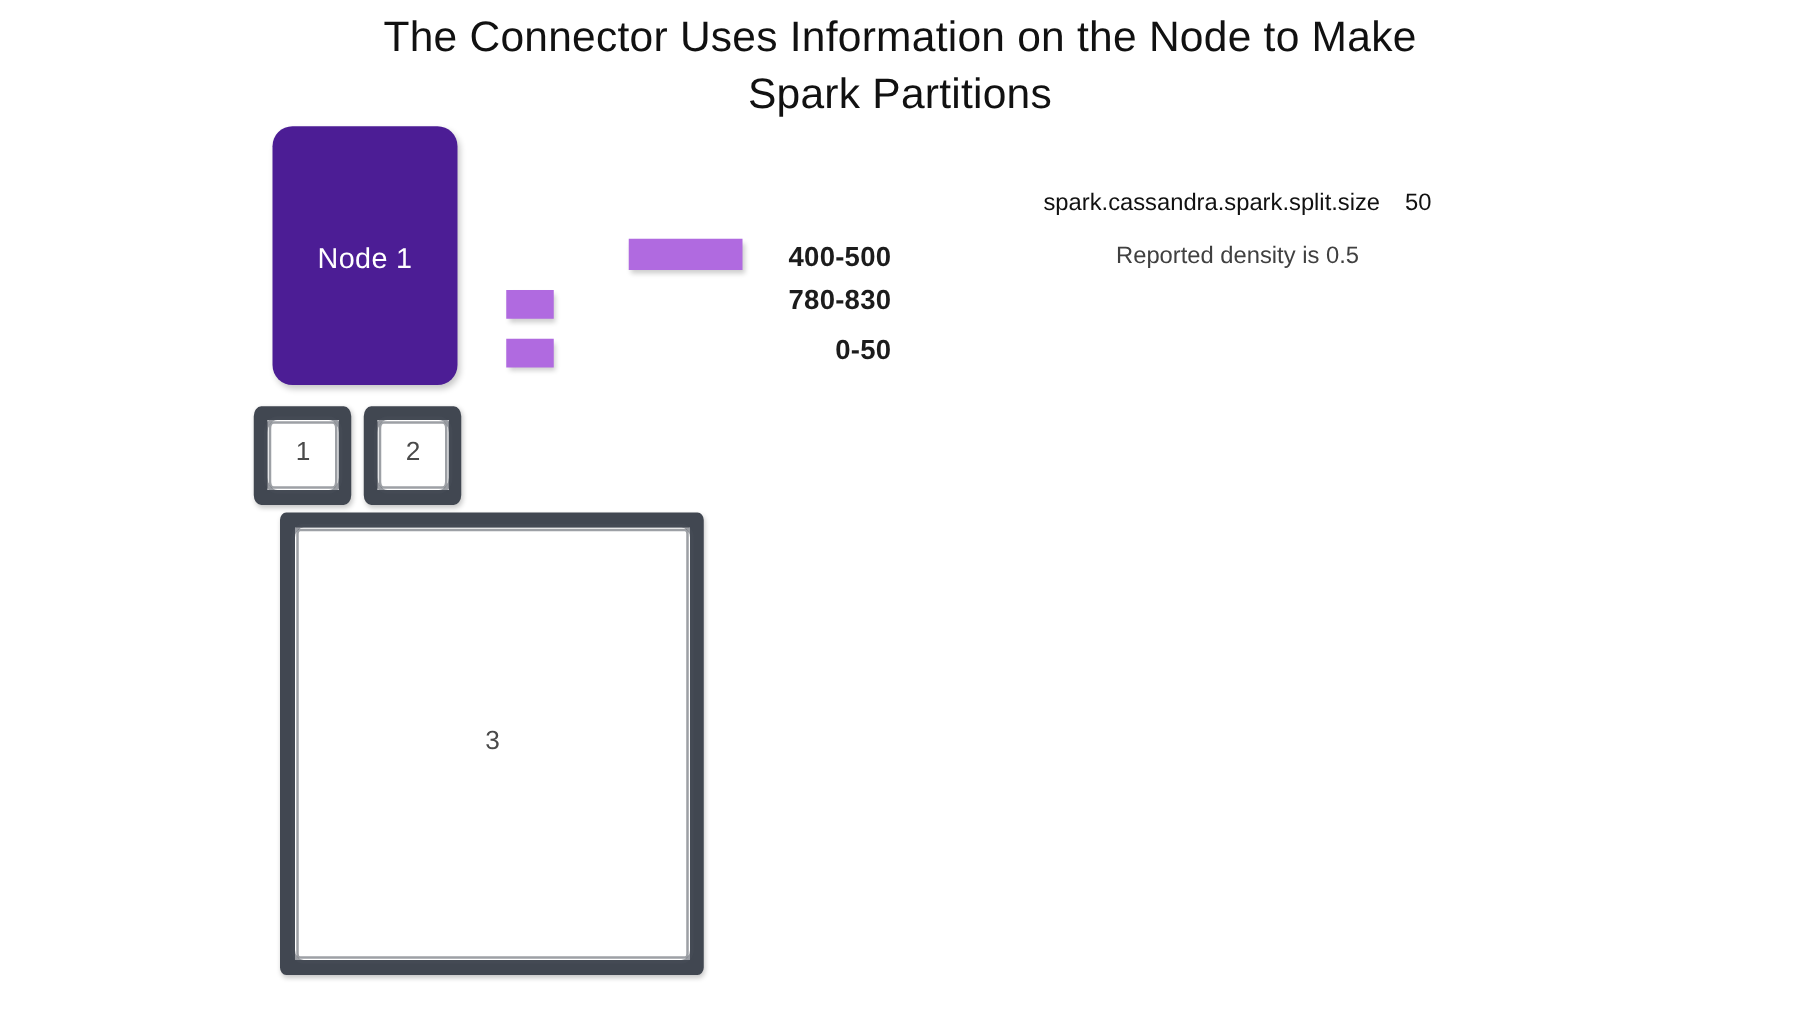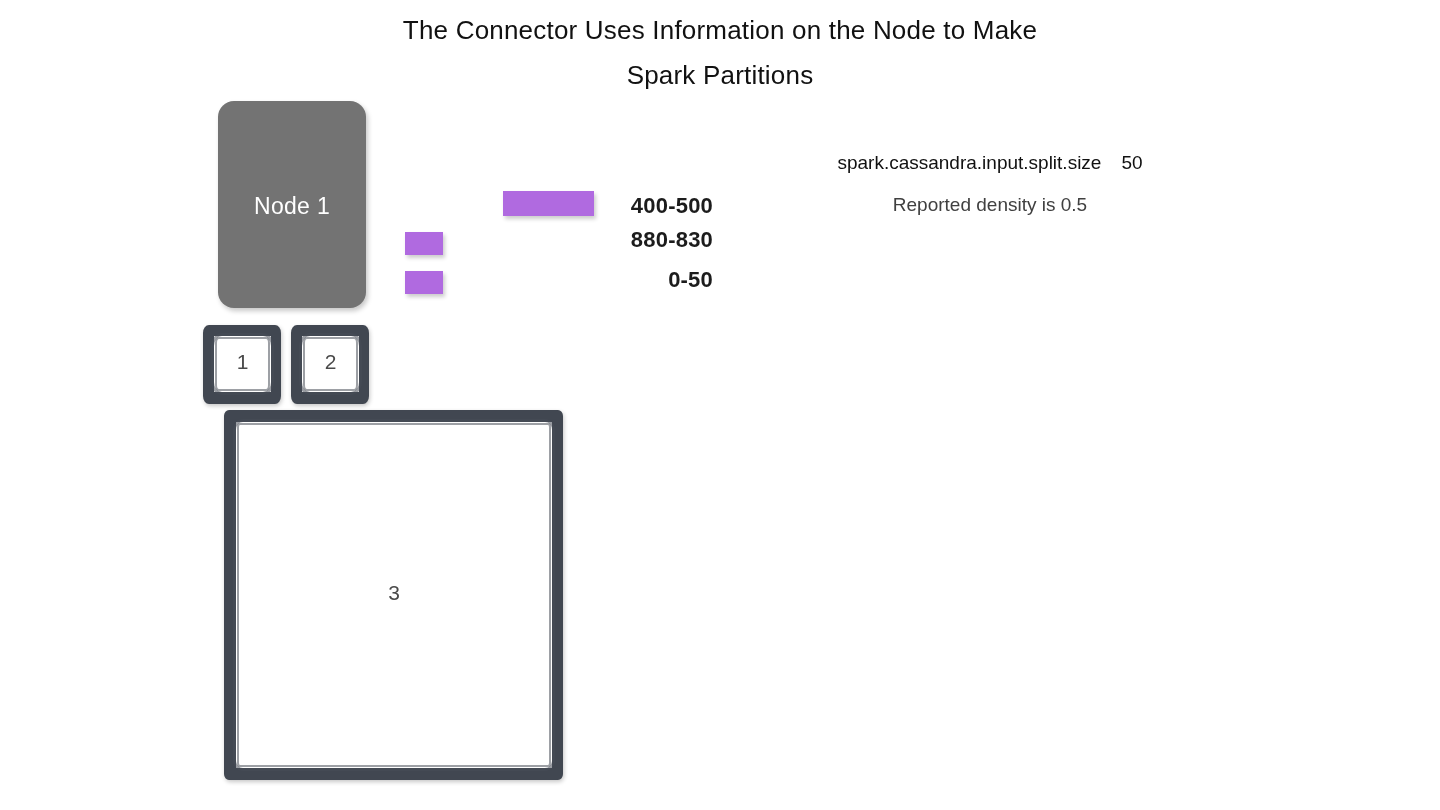--- a/index.html
+++ b/index.html
@@ -17,36 +17,36 @@
     -webkit-font-smoothing: antialiased;
   }
 
   
   #slide-title {
     position: absolute;
     left: 220px;
     top: 8px;
     width: 1000px;
     text-align: center;
-    font-size: 26px;
+    font-size: 34px;
     line-height: 45px;
     font-weight: 300;
     letter-spacing: 0.2px;
     color: #111111;
     white-space: pre-line;
   }
 
   
   #node-box {
     position: absolute;
     left: 218px;
     top: 101px;
     width: 148px;
     height: 207px;
-    background: #737373;
+    background: #4c1d95;
     border-radius: 16px;
     box-shadow: 2px 3px 5px rgba(0,0,0,0.22);
   }
   #node-box-label {
     position: absolute;
     left: 0;
     right: 0;
     top: 92px;
     text-align: center;
     font-size: 23px;
@@ -174,25 +174,25 @@
 
 <div id="node-box">
   <div id="node-box-label">Node 1</div>
 </div>
 
 <div id="token-bar-wide" class="token-bar"></div>
 <div id="token-bar-mid" class="token-bar"></div>
 <div id="token-bar-small" class="token-bar"></div>
 
 <div id="range-label-0" class="range-label">400-500</div>
-<div id="range-label-1" class="range-label">880-830</div>
+<div id="range-label-1" class="range-label">780-830</div>
 <div id="range-label-2" class="range-label">0-50</div>
 
 <div id="config-note">
-  <span>spark.cassandra.input.split.size</span><span id="config-note-value">50</span>
+  <span>spark.cassandra.spark.split.size</span><span id="config-note-value">50</span>
 </div>
 <div id="density-note">Reported density is 0.5</div>
 
 <div id="partition-box-1" class="sketch-box">
   <div class="sketch-label">1</div>
 </div>
 
 <div id="partition-box-2" class="sketch-box">
   <div class="sketch-label">2</div>
 </div>

